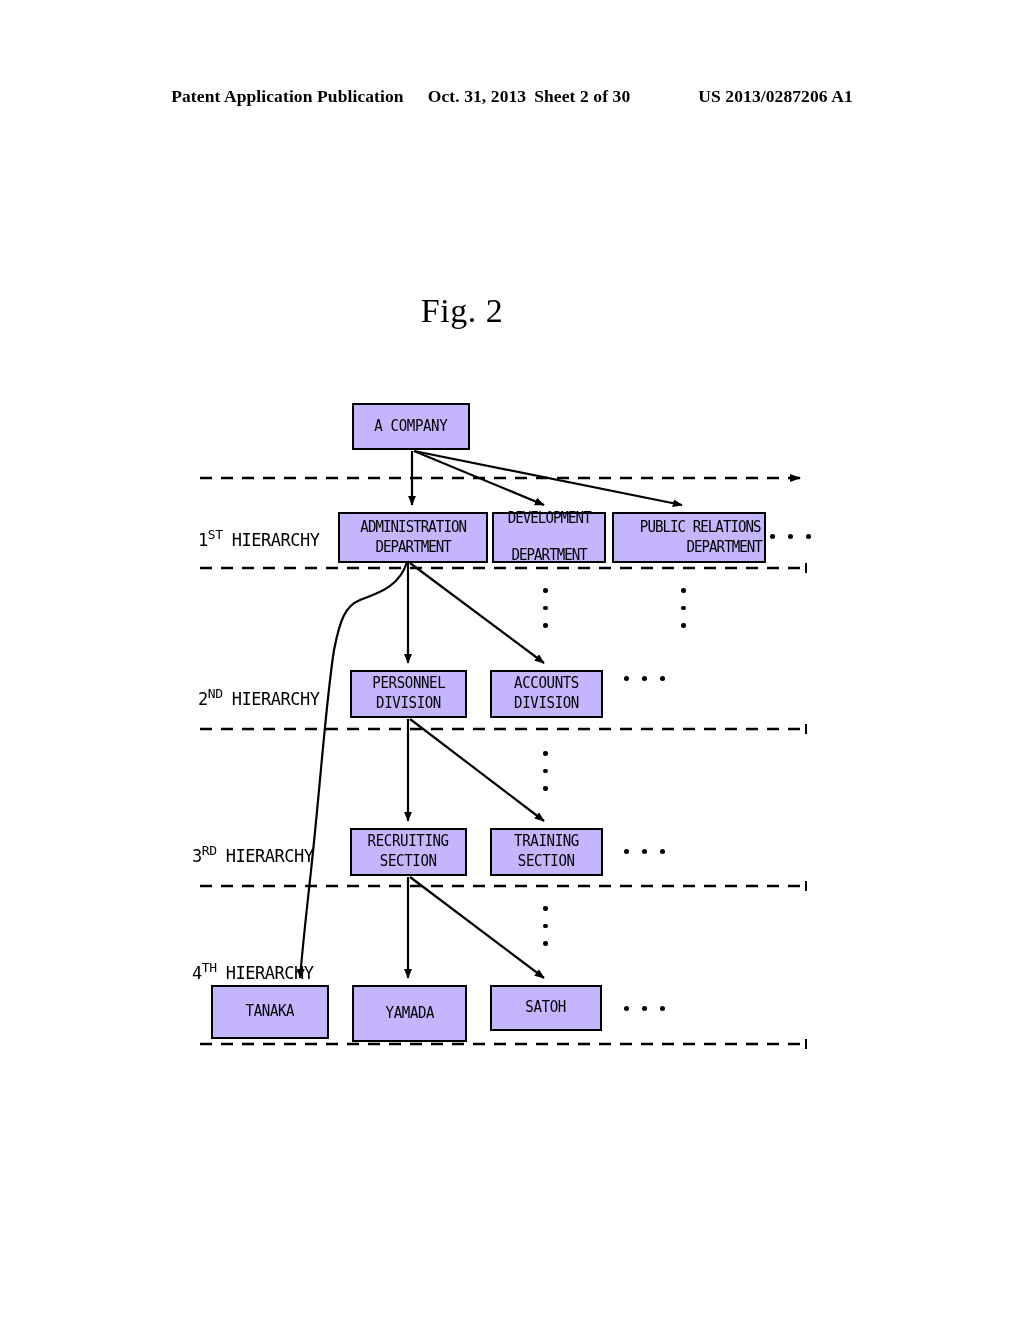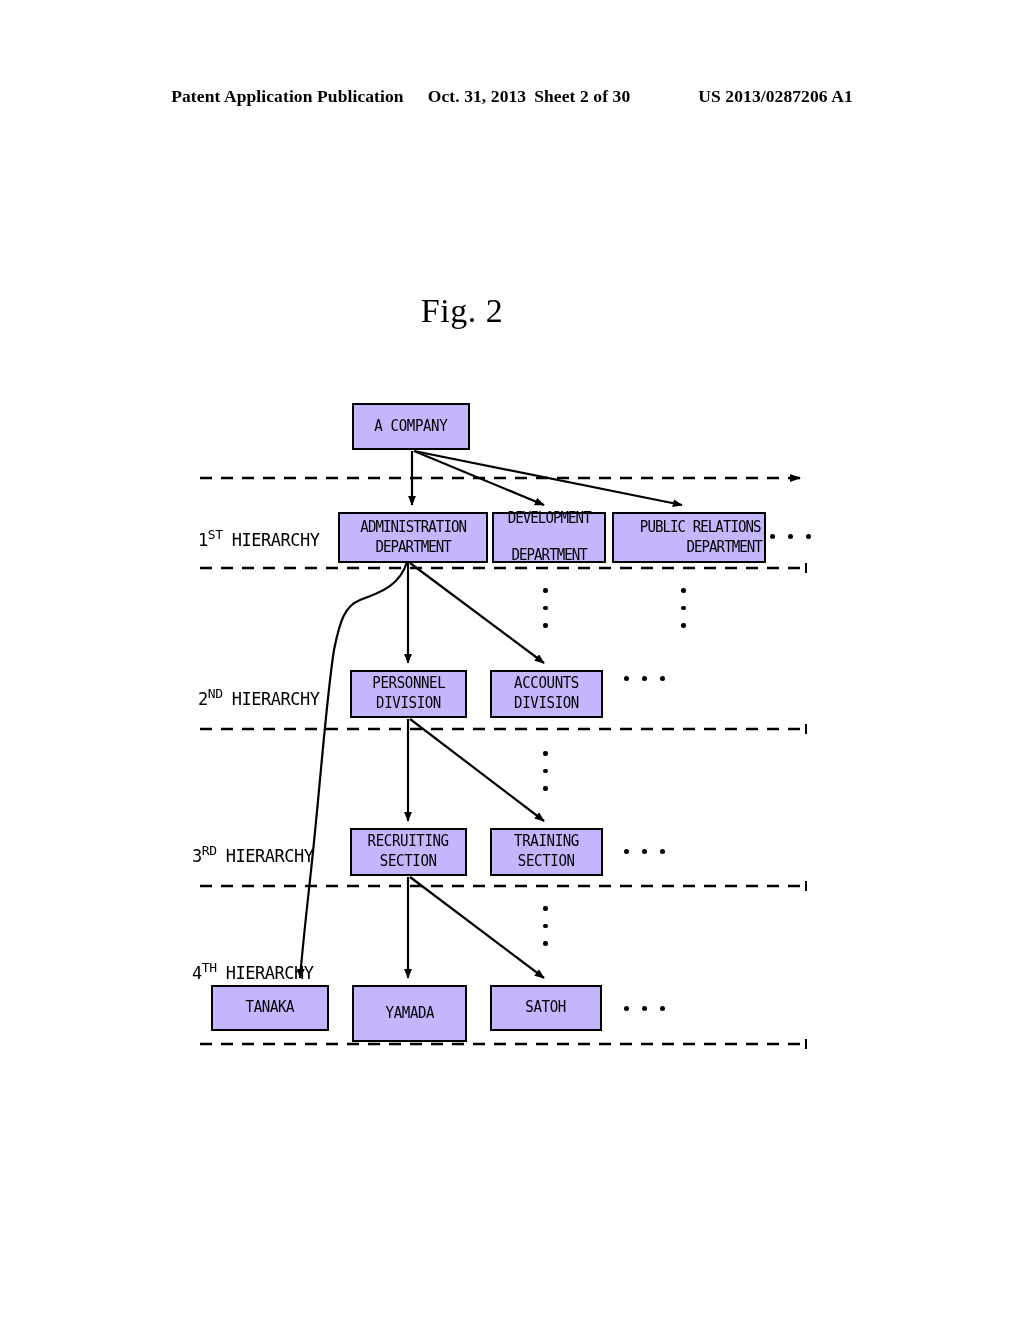--- a/index.html
+++ b/index.html
@@ -237,21 +237,21 @@
       <i></i>
       <i></i>
   </div>
 
   <div class="vdots" style="left:543px;top:906px;">
     <i></i>
       <i></i>
       <i></i>
   </div>
 
-  <div class="node" style="left:211px;top:985px;width:118px;height:46px;">
+  <div class="node" style="left:211px;top:985px;width:118px;height:54px;">
     <span class="ln">TANAKA</span>
   </div>
   <div class="node" style="left:352px;top:985px;width:115px;height:57px;">
     <span class="ln">YAMADA</span>
   </div>
   <div class="node" style="left:490px;top:985px;width:112px;height:46px;">
     <span class="ln">SATOH</span>
   </div>
   <div class="hdots" style="left:624px;top:1006px;">
     <i></i>

